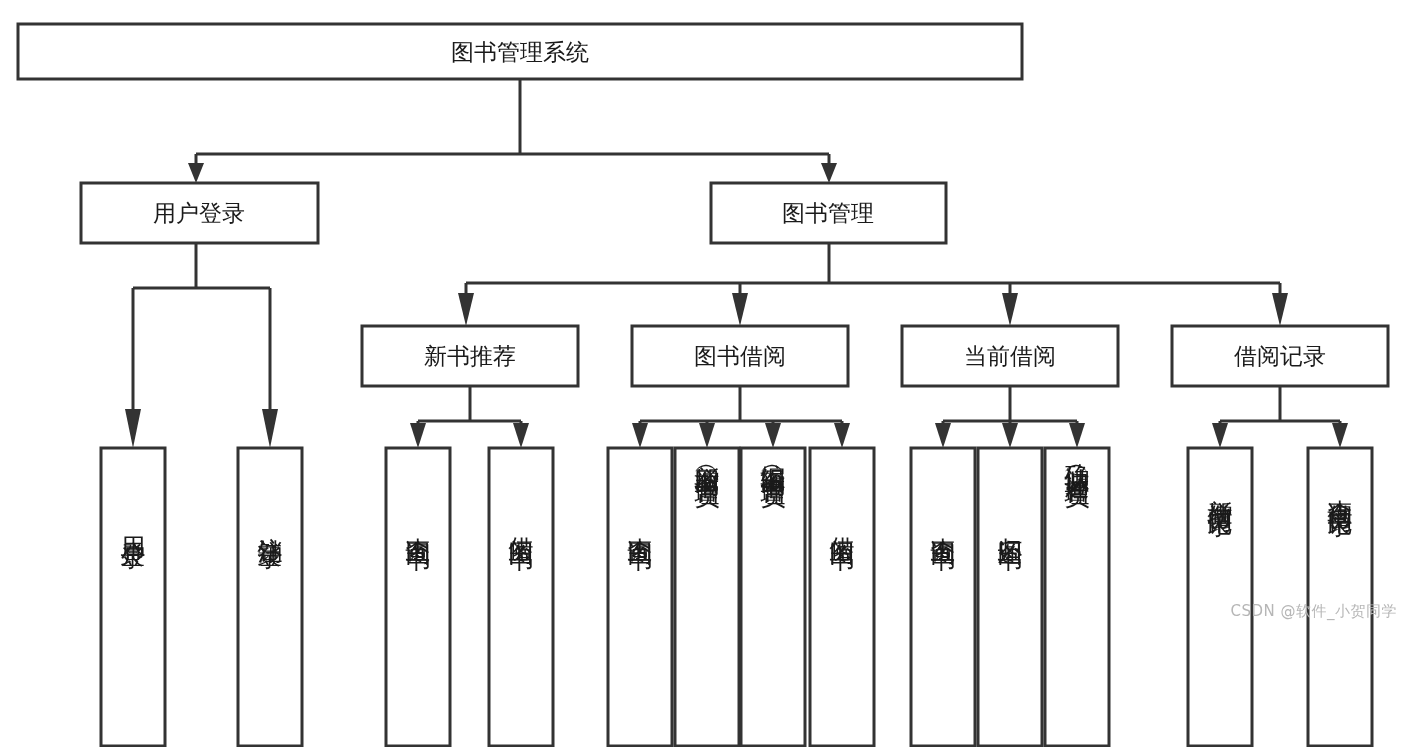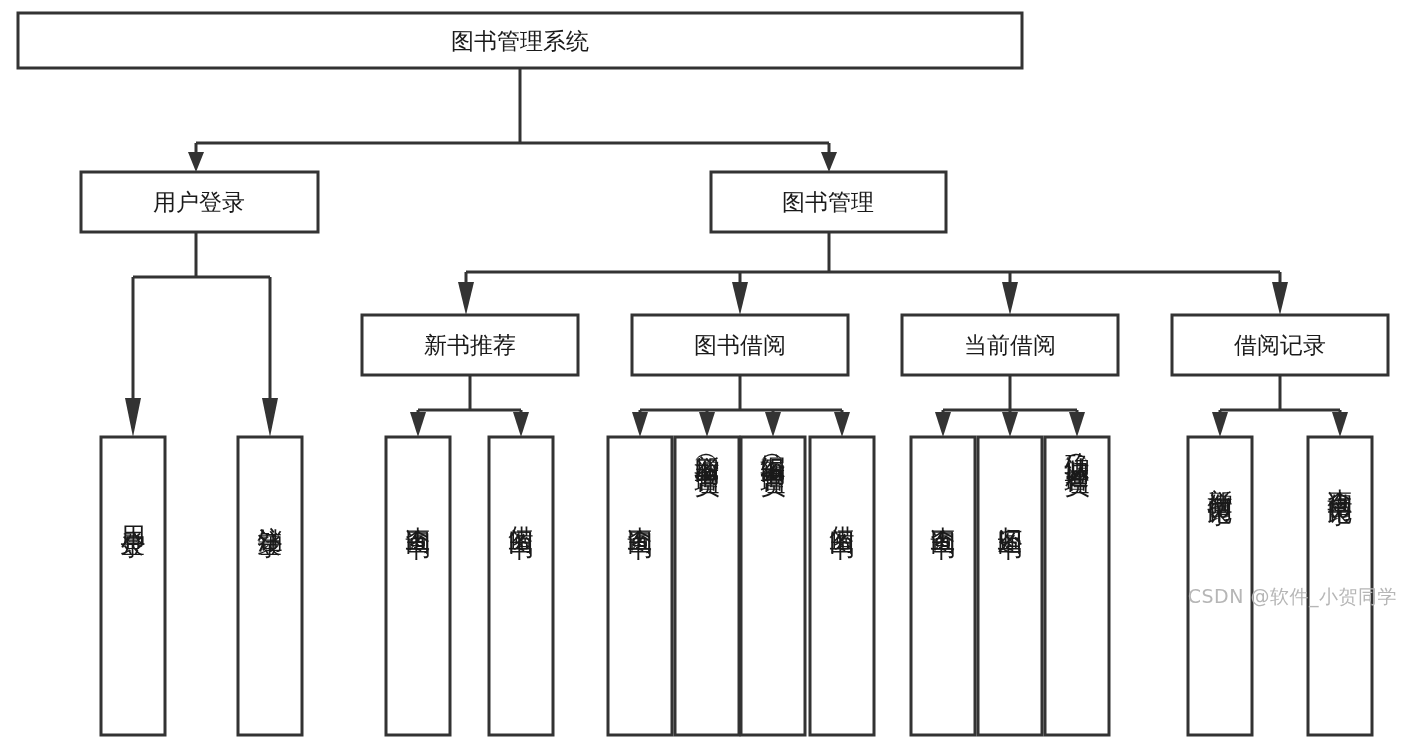--- a/index.html
+++ b/index.html
@@ -10,21 +10,21 @@
   body {
     width: 1405px;
     height: 747px;
     font-family: "DejaVu Sans", "Liberation Sans", sans-serif;
     position: relative;
     overflow: hidden;
   }
   #diagram-root {
     position: absolute;
     left: 0;
-    top: 0;
+    top: 11px;
     width: 1405px;
     height: 616px;
   }
   svg.flowchart {
     display: block;
     width: 1405px;
     height: 747px;
     background: #ffffff;
   }
   .node-box {
@@ -56,21 +56,21 @@
   }
   .arrowhead {
     fill: #333333;
     stroke: none;
   }
   .watermark {
     position: absolute;
     right: 8px;
     bottom: 6px;
     font-family: "DejaVu Sans", "Liberation Sans", sans-serif;
-    font-size: 19px;
+    font-size: 15px;
     color: #b6b6b6;
     letter-spacing: 0.5px;
     user-select: none;
     pointer-events: none;
     white-space: nowrap;
   }
 </style>
 </head>
 <body>
 

